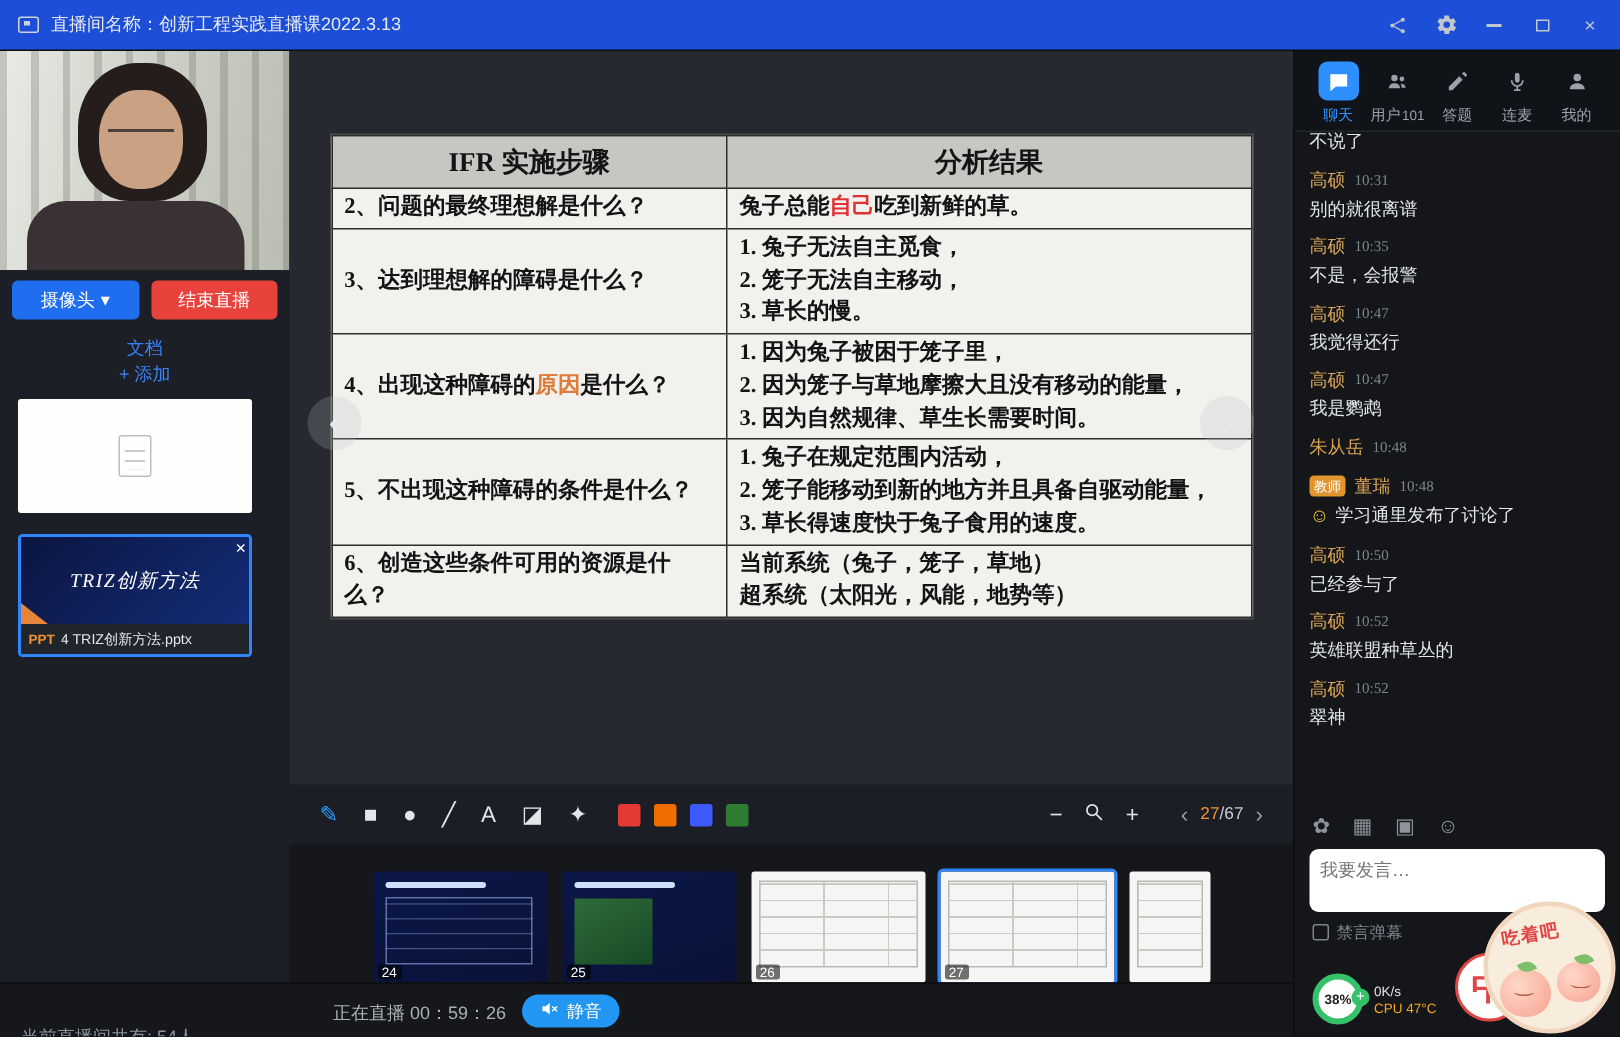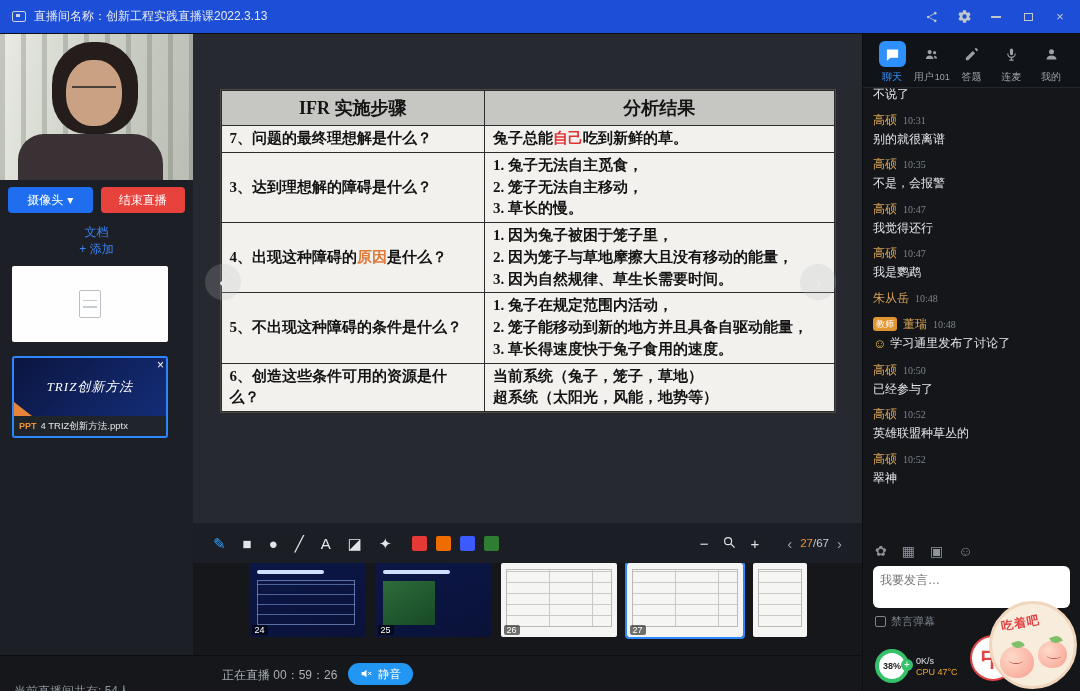--- a/index.html
+++ b/index.html
@@ -61,21 +61,21 @@
   .tool.active { color:#2e9fff; }
   .swatches { display:flex; align-items:center; gap:9px; margin-left:20px; }
   .swatch { width:15px; height:15px; border-radius:2px; cursor:pointer; }
   .zoomgrp { margin-left:auto; display:flex; align-items:center; gap:14px; color:#dfe3e6; }
   .zoomgrp .zbtn { font-size:15px; cursor:pointer; }
   .pager { display:flex; align-items:center; gap:8px; margin-left:28px; font-size:11.5px; color:#c9ced4; }
   .pager .arrow { color:#9aa1a8; font-size:15px; cursor:pointer; }
   .pcur { color:#f0922f; }
 
   
-  .thumbstrip { height:92px; background:#15171b; display:flex; align-items:flex-start; justify-content:center; gap:10px; padding:0 8px; overflow:hidden; }
+  .thumbstrip { height:92px; background:#15171b; display:flex; align-items:flex-end; justify-content:center; gap:10px; padding:0 8px; overflow:hidden; }
   .thumb { width:116px; height:74px; position:relative; border-radius:2px; flex:0 0 auto; cursor:pointer; }
   .thumb.navy { background:linear-gradient(160deg,#0c1747,#0a1238); }
   .thumb.navy::before { content:""; position:absolute; left:8px; top:7px; width:58%; height:4px; background:#cfe0ff; border-radius:2px; }
   .thumb.navy.v-table::after { content:""; position:absolute; left:8px; top:17px; right:10px; bottom:12px; border:1px solid rgba(160,190,255,.55);
      background: repeating-linear-gradient(0deg, #0000 0 9px, rgba(160,190,255,.45) 9px 10px); }
   .thumb.navy.v-photo::after { content:""; position:absolute; left:8px; top:18px; width:52px; bottom:12px; background:linear-gradient(150deg,#2e6b3a,#174a25); }
   .thumb.white { background:#f5f5f4; }
   .thumb.white::before { content:""; position:absolute; inset:6px 5px 10px 5px; border:1px solid #b9b9b6;
      background: repeating-linear-gradient(0deg, #0000 0 10px, #c9c9c6 10px 11px),
                  repeating-linear-gradient(90deg, #0000 0 42px, #c9c9c6 42px 43px); }
@@ -201,21 +201,21 @@
 
   <div class="center">
     <div class="stage">
       <div class="slide">
         <div class="stable">
           <div class="trow">
             <div class="tq th">IFR 实施步骤</div>
             <div class="ta th">分析结果</div>
           </div>
             <div class="trow">
-              <div class="tq"><span>7、问题的最终理想解是什么？</span></div>
+              <div class="tq"><span>2、问题的最终理想解是什么？</span></div>
               <div class="ta">
                 <div class="ta-line"><span>兔子总能</span><span style="color: rgb(224, 49, 49);">自己</span><span>吃到新鲜的草。</span></div>
               </div>
             </div>
             <div class="trow">
               <div class="tq"><span>3、达到理想解的障碍是什么？</span></div>
               <div class="ta">
                 <div class="ta-line"><span>1. 兔子无法自主觅食，</span></div>
                 <div class="ta-line"><span>2. 笼子无法自主移动，</span></div>
                 <div class="ta-line"><span>3. 草长的慢。</span></div>

